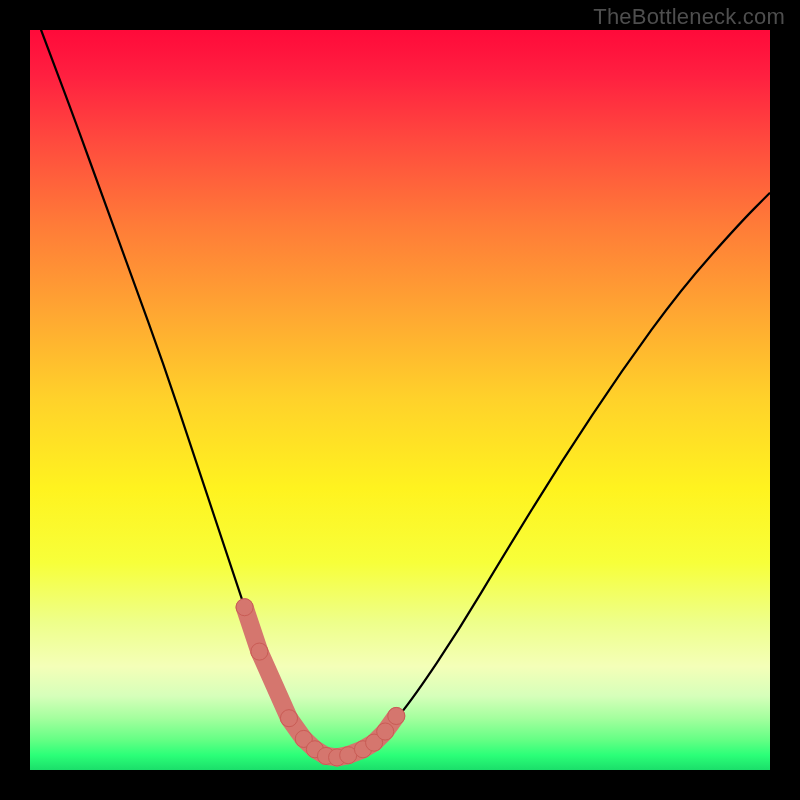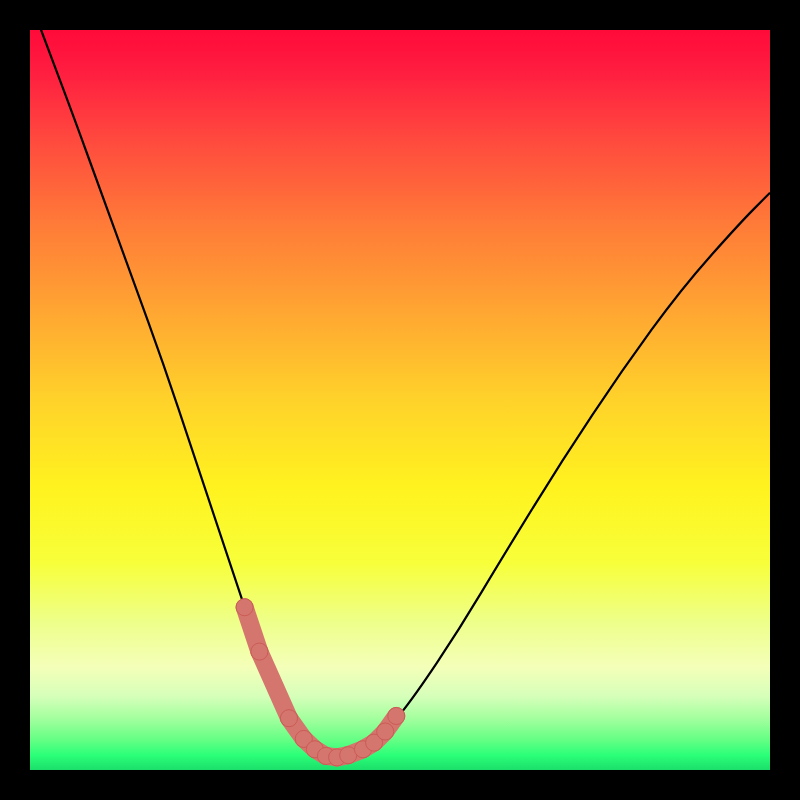--- a/index.html
+++ b/index.html
@@ -94,13 +94,14 @@
           <circle cx="307.09999999999997" cy="727.42" r="8.549999999999999" fill="#d5766e" stroke="#c95c55" stroke-width="1"></circle>
           <circle cx="318.2" cy="725.2" r="8.549999999999999" fill="#d5766e" stroke="#c95c55" stroke-width="1"></circle>
           <circle cx="333" cy="719.28" r="8.549999999999999" fill="#d5766e" stroke="#c95c55" stroke-width="1"></circle>
           <circle cx="344.1" cy="712.62" r="8.549999999999999" fill="#d5766e" stroke="#c95c55" stroke-width="1"></circle>
           <circle cx="355.2" cy="701.52" r="8.549999999999999" fill="#d5766e" stroke="#c95c55" stroke-width="1"></circle>
           <circle cx="366.3" cy="685.98" r="8.549999999999999" fill="#d5766e" stroke="#c95c55" stroke-width="1"></circle>
         </g>
     </svg>
   </div>
 
+  <div class="watermark">TheBottleneck.com</div>
 </div>
 
 </body></html>

